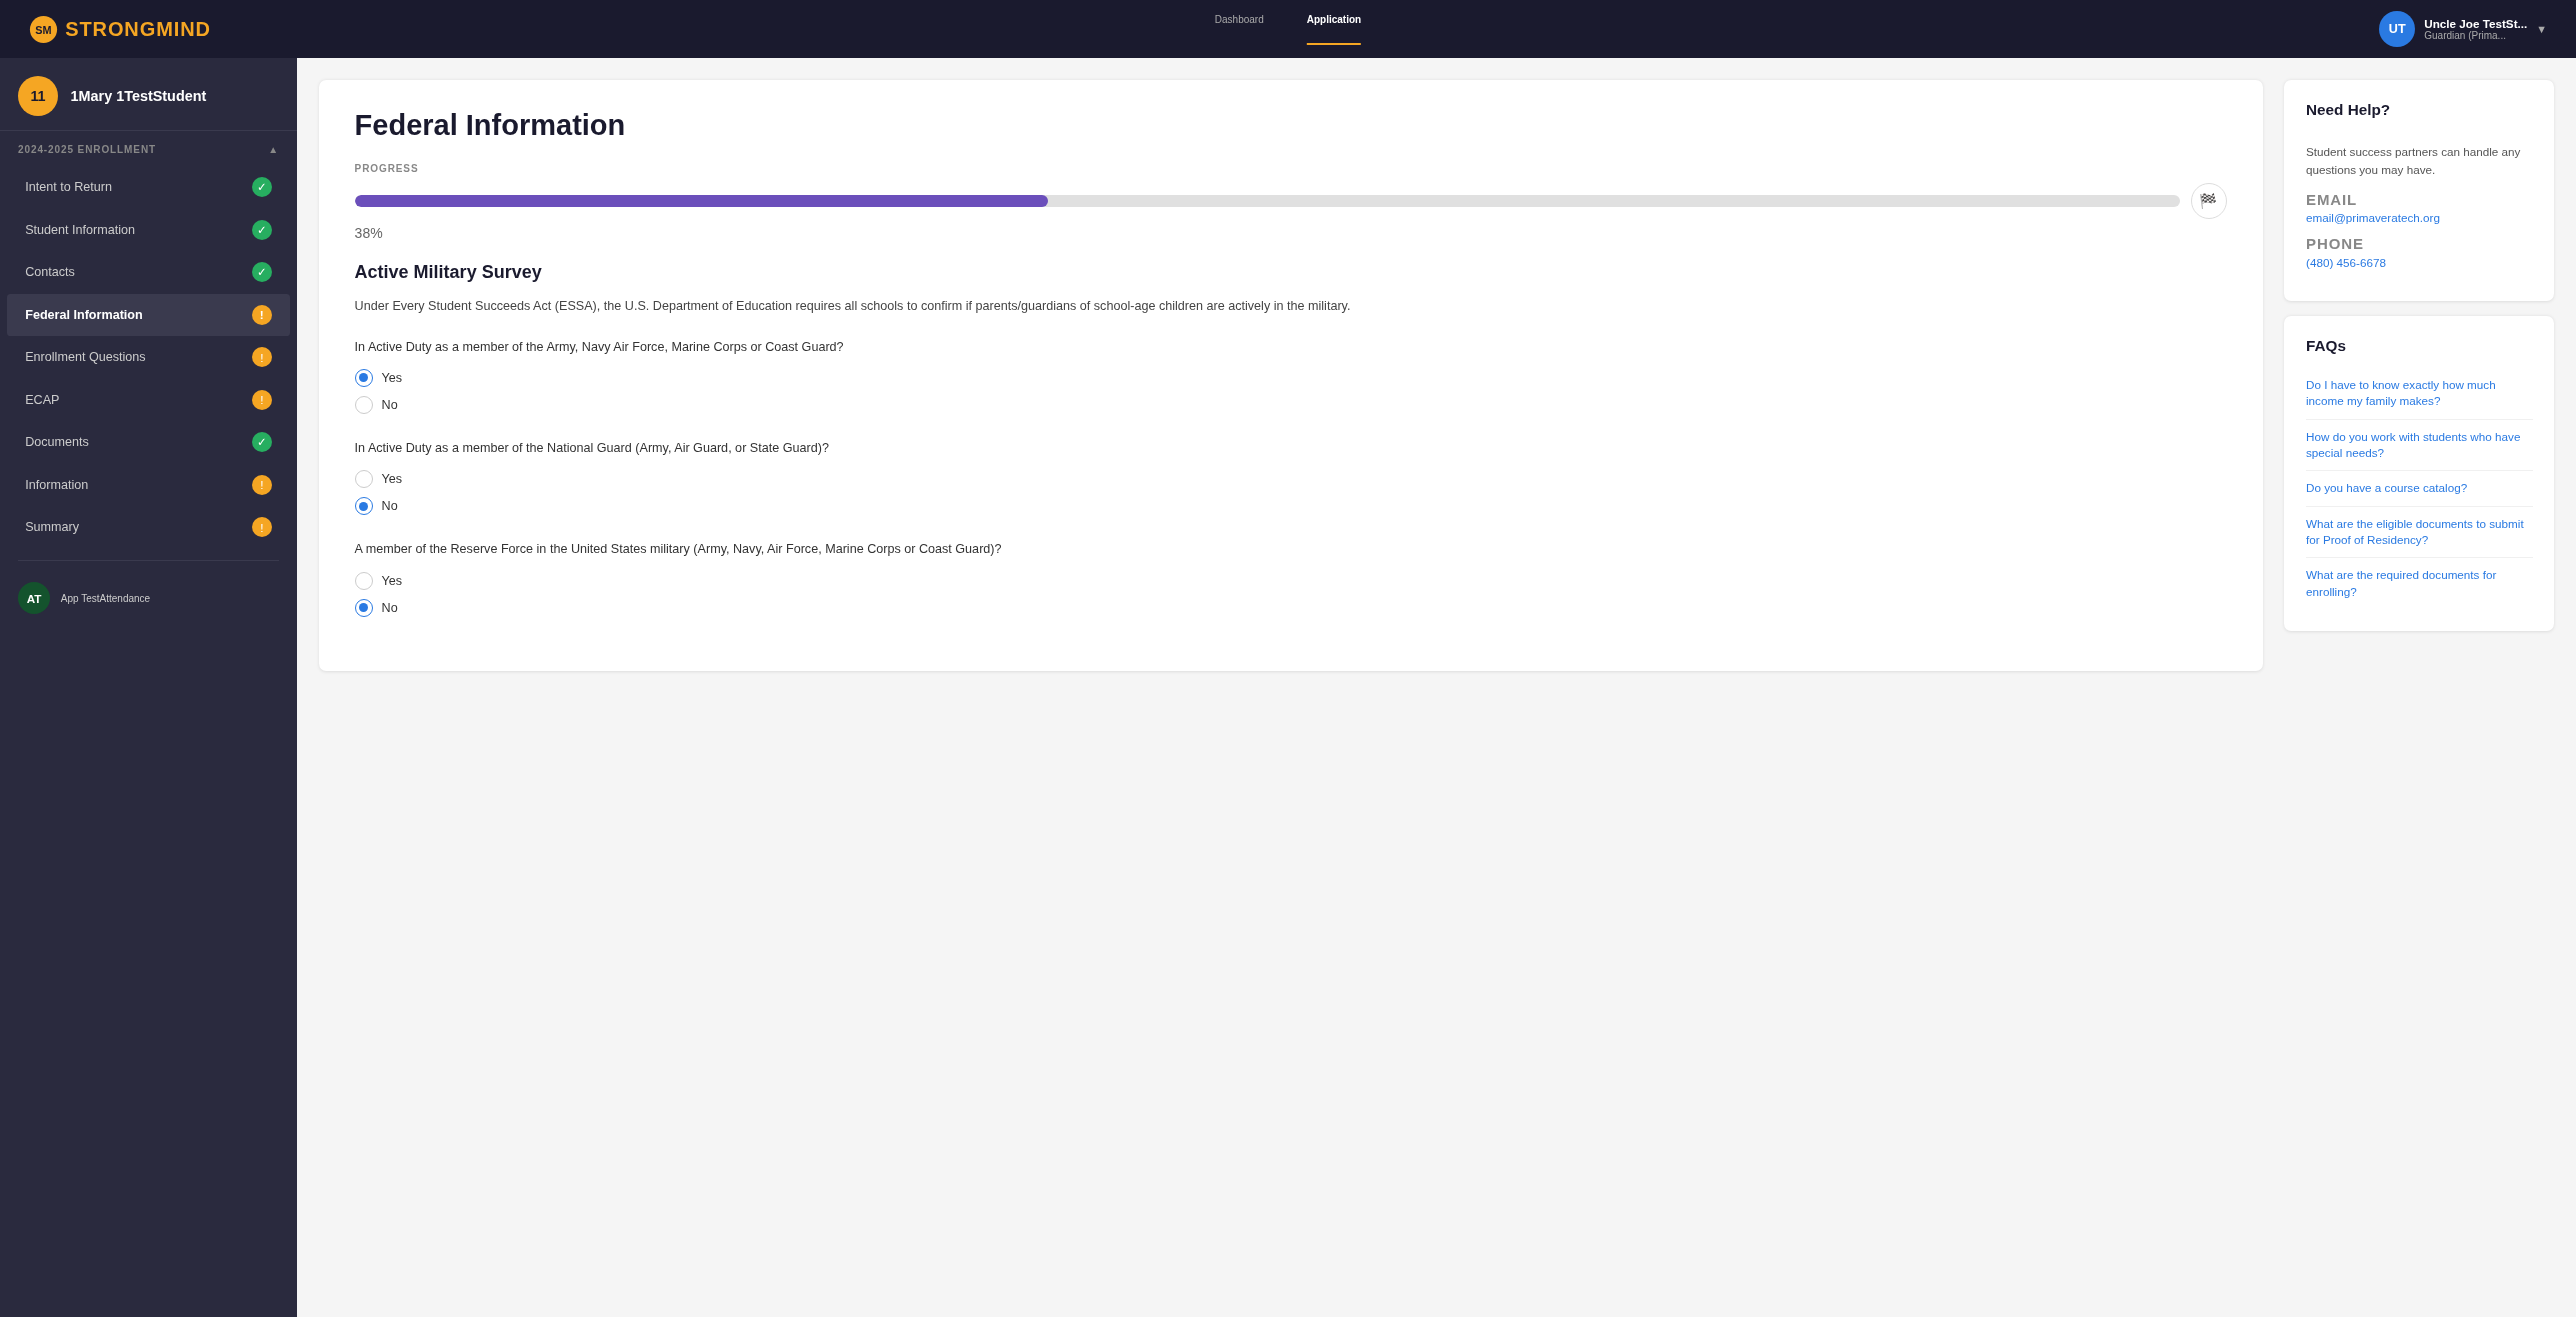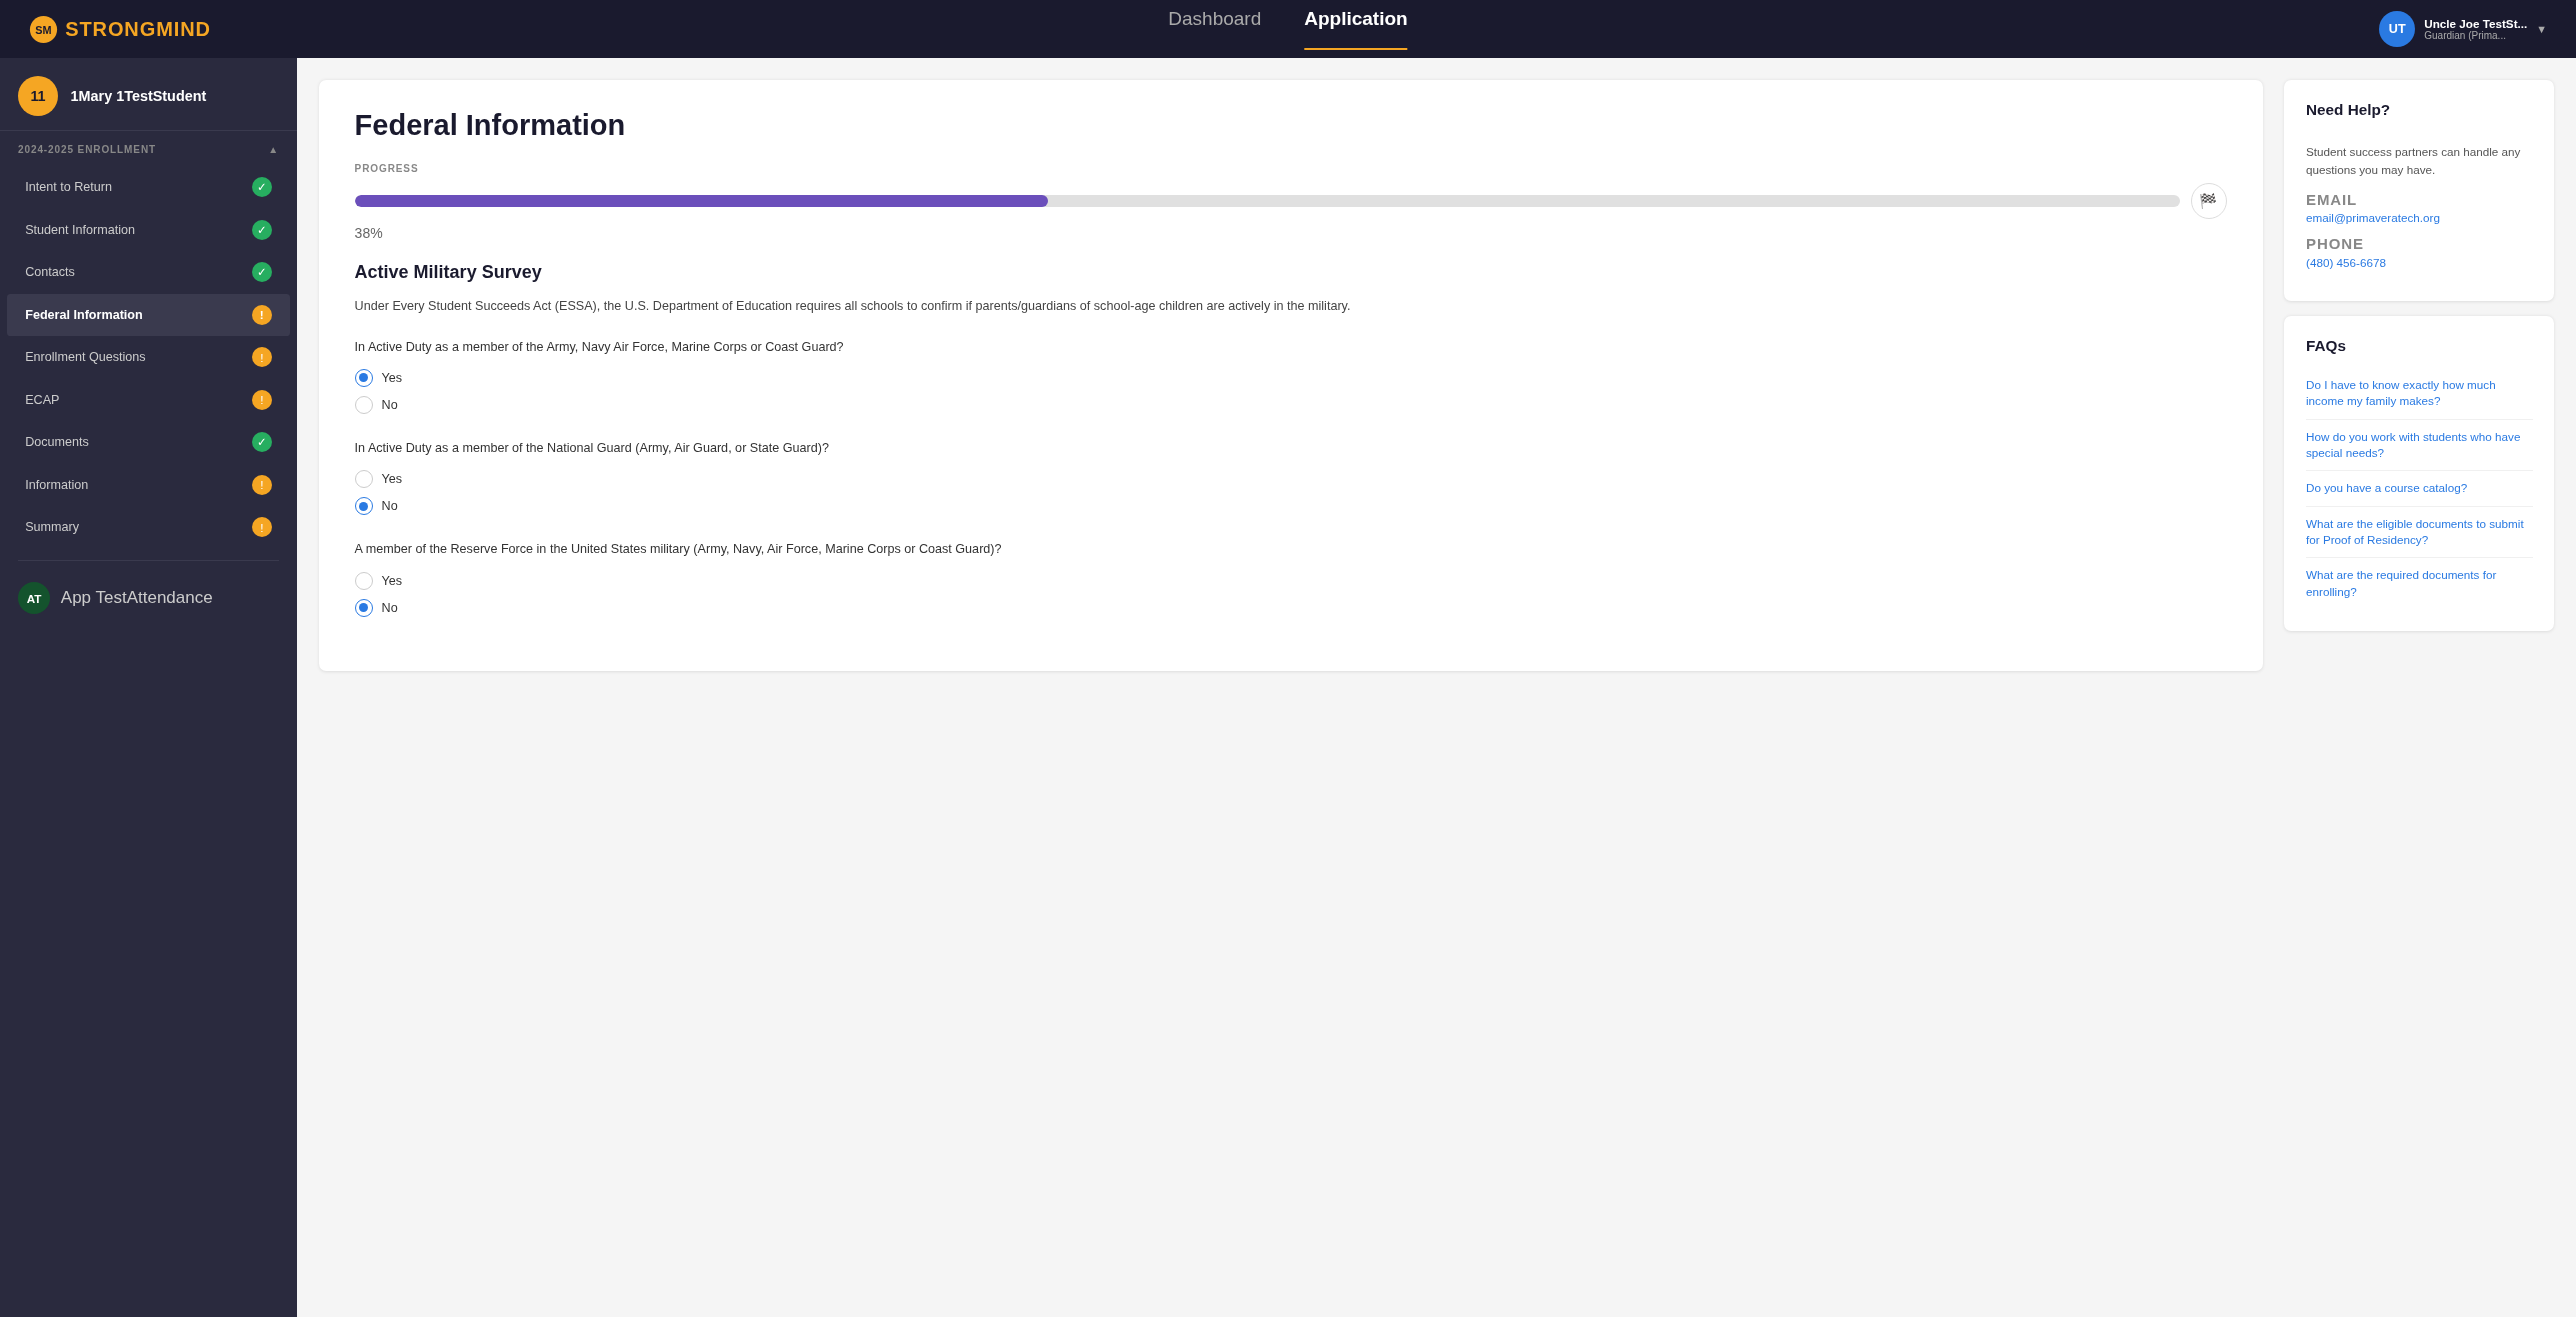--- a/index.html
+++ b/index.html
@@ -35,21 +35,21 @@
     }
     .nav {
       display: flex;
       gap: 43px;
       position: absolute;
       left: 50%;
       transform: translateX(-50%);
     }
     .nav-item {
       color: #aaa;
-      font-size: 19px;
+      font-size: 10px;
       cursor: pointer;
       padding-bottom: 3.6px;
       text-decoration: none;
     }
     .nav-item.active {
       color: white;
       font-weight: 600;
       border-bottom: 2.7px solid #f5a623;
       padding-bottom: 18px;
     }
@@ -176,21 +176,21 @@
       height: 32px;
       border-radius: 50%;
       background: #14532d;
       display: flex;
       align-items: center;
       justify-content: center;
       color: white;
       font-weight: 700;
       font-size: 11.7px;
     }
-    .app-name { color: #ccc; font-size: 17px; }
+    .app-name { color: #ccc; font-size: 10px; }
 
     
     .content-area {
       flex: 1;
       overflow-y: auto;
       padding: 21.6px;
       display: flex;
       gap: 21.6px;
       align-items: flex-start;
     }

